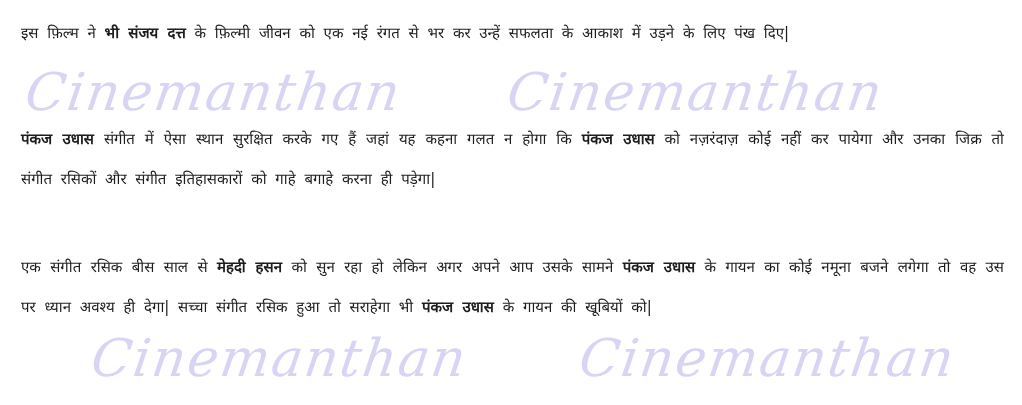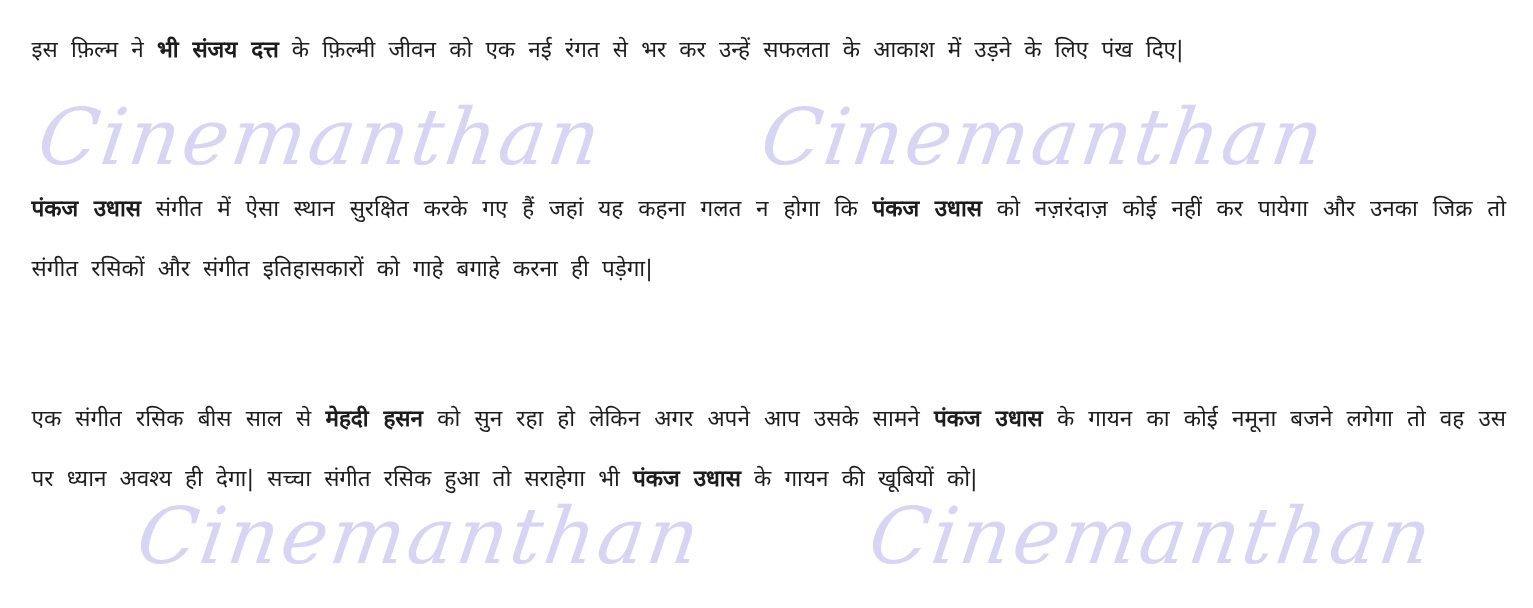--- a/index.html
+++ b/index.html
@@ -34,21 +34,21 @@
     margin: 1px;
     font-size: 15px;
     line-height: 40px;
     text-align: justify;
     color: #1d1d1d;
     word-spacing: 4px;
     z-index: 1;
   }
   .para-1 { top: 12px;  }
   .para-2 { top: 118px; }
-  .para-3 { top: 258px; }
+  .para-3 { top: 246px; }
   .b { font-weight: bold; }
 </style>
 </head>
 <body>
 
 <span class="watermark wm-top-left">Cinemanthan</span>
 <span class="watermark wm-top-right">Cinemanthan</span>
 <span class="watermark wm-bottom-left">Cinemanthan</span>
 <span class="watermark wm-bottom-right">Cinemanthan</span>
 

